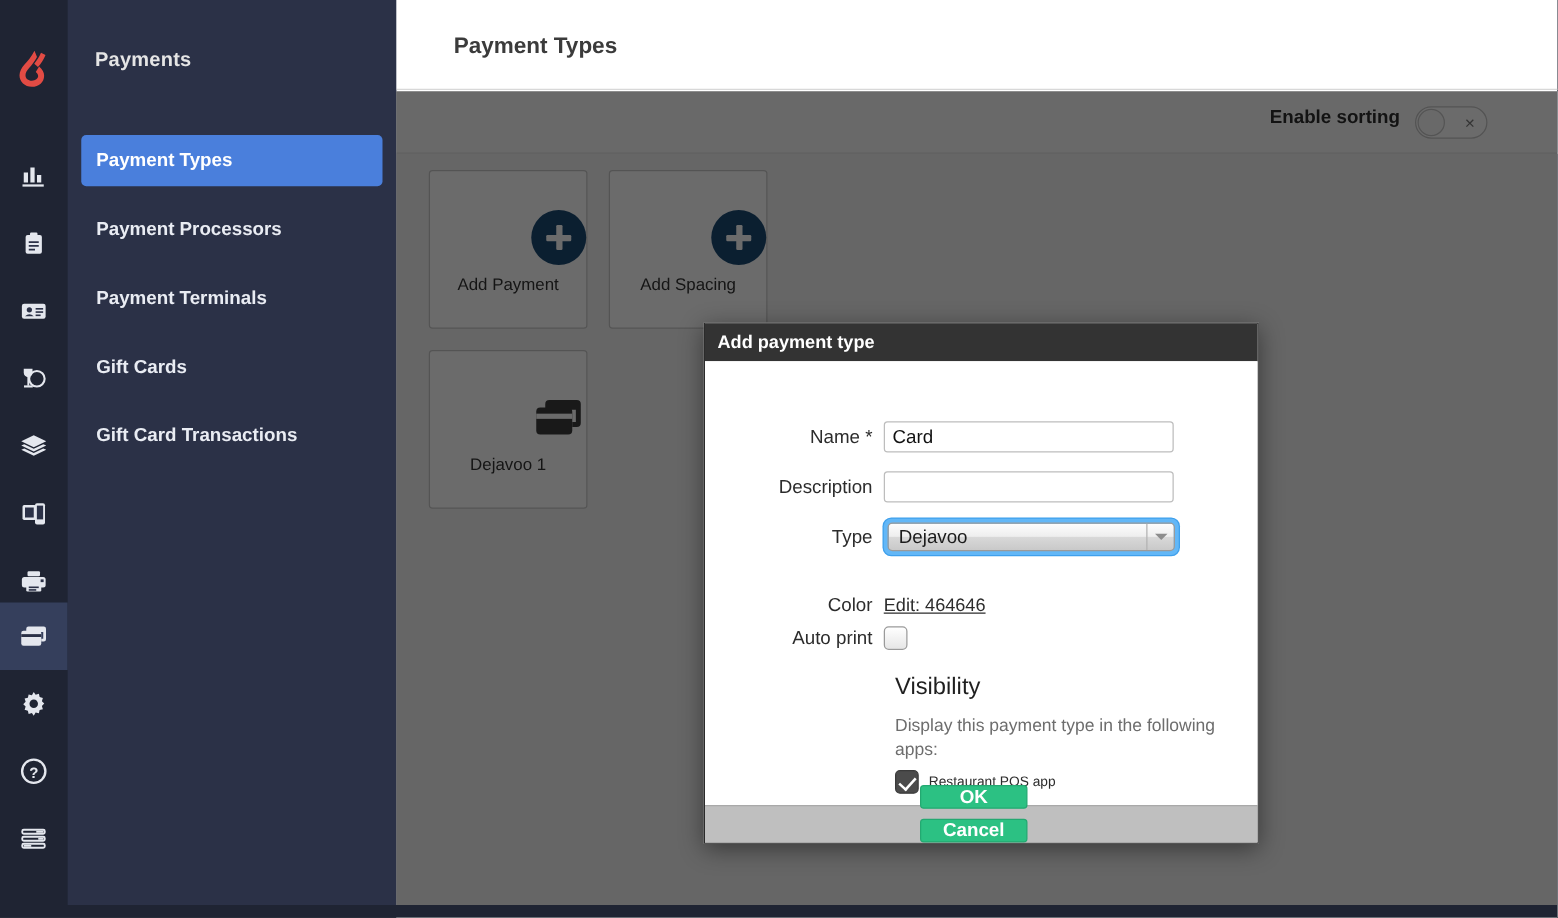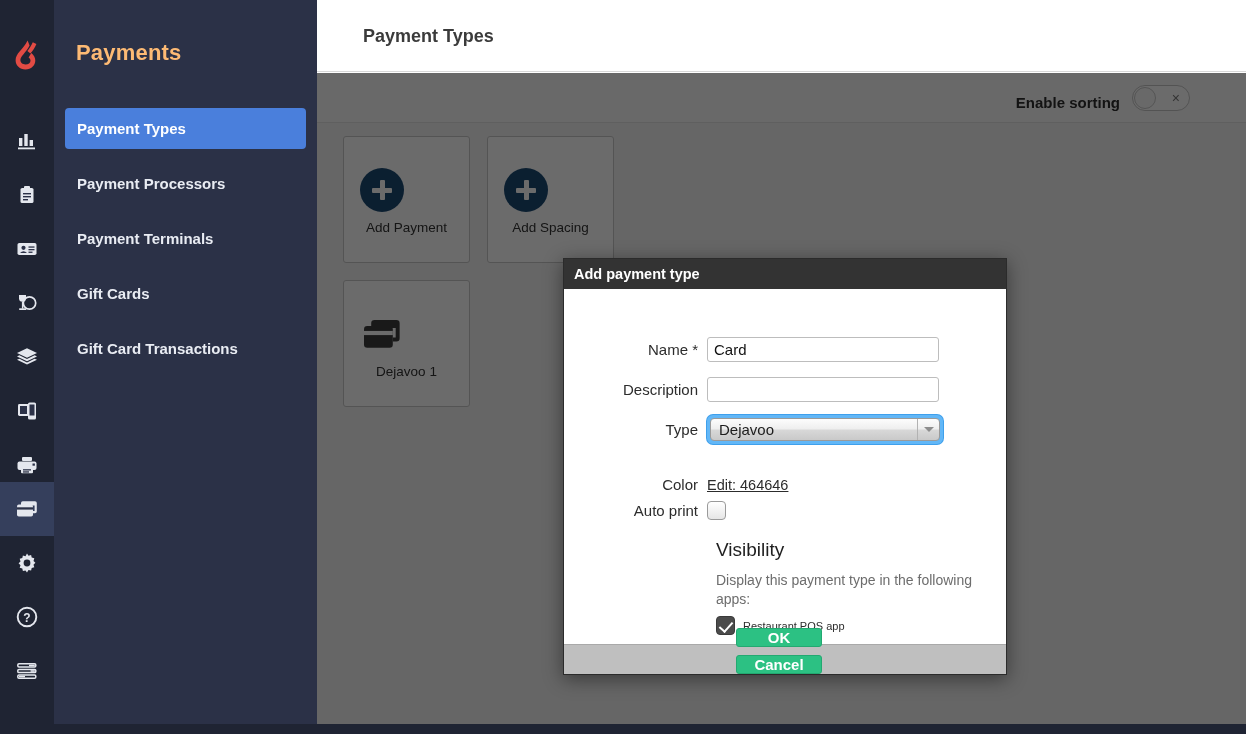--- a/index.html
+++ b/index.html
@@ -29,21 +29,21 @@
   #rail svg { display: block; }
 
   
   #nav {
     position: absolute; left: 54px; top: 0; width: 263px; height: 724px;
     background: #2b3147;
     z-index: 5;
   }
   #nav .nav-title {
     position: absolute; left: 22px; top: 40px;
-    font-size: 22px; color: #fdba74; font-weight: 600; letter-spacing: .2px; text-align: center;
+    font-size: 16px; color: #e5e5e5; font-weight: 600; letter-spacing: .2px; text-align: center;
   }
   #nav .nav-list { position: absolute; left: 11px; top: 108px; width: 241px; }
   #nav .nav-item {
     height: 41px; border-radius: 4px;
     display: flex; align-items: center; padding-left: 12px;
     font-size: 15px; font-weight: 600; color: #e9ecf3;
     cursor: pointer;
     margin-bottom: 14px;
   }
   #nav .nav-item.active { background: #4a7fdc; color: #ffffff; }
@@ -65,21 +65,21 @@
   #workspace {
     position: absolute; left: 0; top: 73px; width: 100%; height: 661px;
     background: #f4f4f4;
   }
   #toolbar {
     position: absolute; left: 0; top: 0; width: 100%; height: 50px;
     background: #fbfbfb; border-bottom: 1px solid #e3e3e3;
   }
   #toolbar .sorting-wrap {
     position: absolute; right: 56px; top: 12px;
-    display: flex; align-items: flex-end; gap: 12px;
+    display: flex; align-items: flex-start; gap: 12px;
   }
   #toolbar .sorting-label { font-size: 15px; font-weight: 600; color: #2e2e2e; }
   .toggle {
     width: 58px; height: 26px; border-radius: 14px;
     background: #ffffff; border: 1px solid #c6c6c6;
     position: relative; cursor: pointer;
   }
   .toggle .knob {
     position: absolute; left: 1px; top: 1px; width: 22px; height: 22px;
     border-radius: 50%; background: #fbfbfb; border: 1px solid #c9c9c9;
@@ -87,21 +87,21 @@
   .toggle .mark {
     position: absolute; right: 9px; top: 3px;
     font-size: 14px; color: #7c7c7c; line-height: 18px;
   }
 
   #tiles { position: absolute; left: 26px; top: 63px; }
   .tile-row { display: flex; gap: 17px; margin-bottom: 17px; }
   .tile {
     width: 127px; height: 127px;
     border: 1px solid #c9c9c9; border-radius: 3px; background: #ffffff;
-    display: flex; flex-direction: column; align-items: flex-start;
+    display: flex; flex-direction: column; align-items: flex-end;
     cursor: pointer; position: relative; padding-left: 16px;
   }
   .tile .tile-icon {
     margin-top: 28px; display: flex; align-items: center; justify-content: center;
     height: 50px;
   }
   .tile .tile-label {
     position: absolute; bottom: 27px; left: 0; width: 100%;
     text-align: center; font-size: 13.5px; color: #333333;
   }

